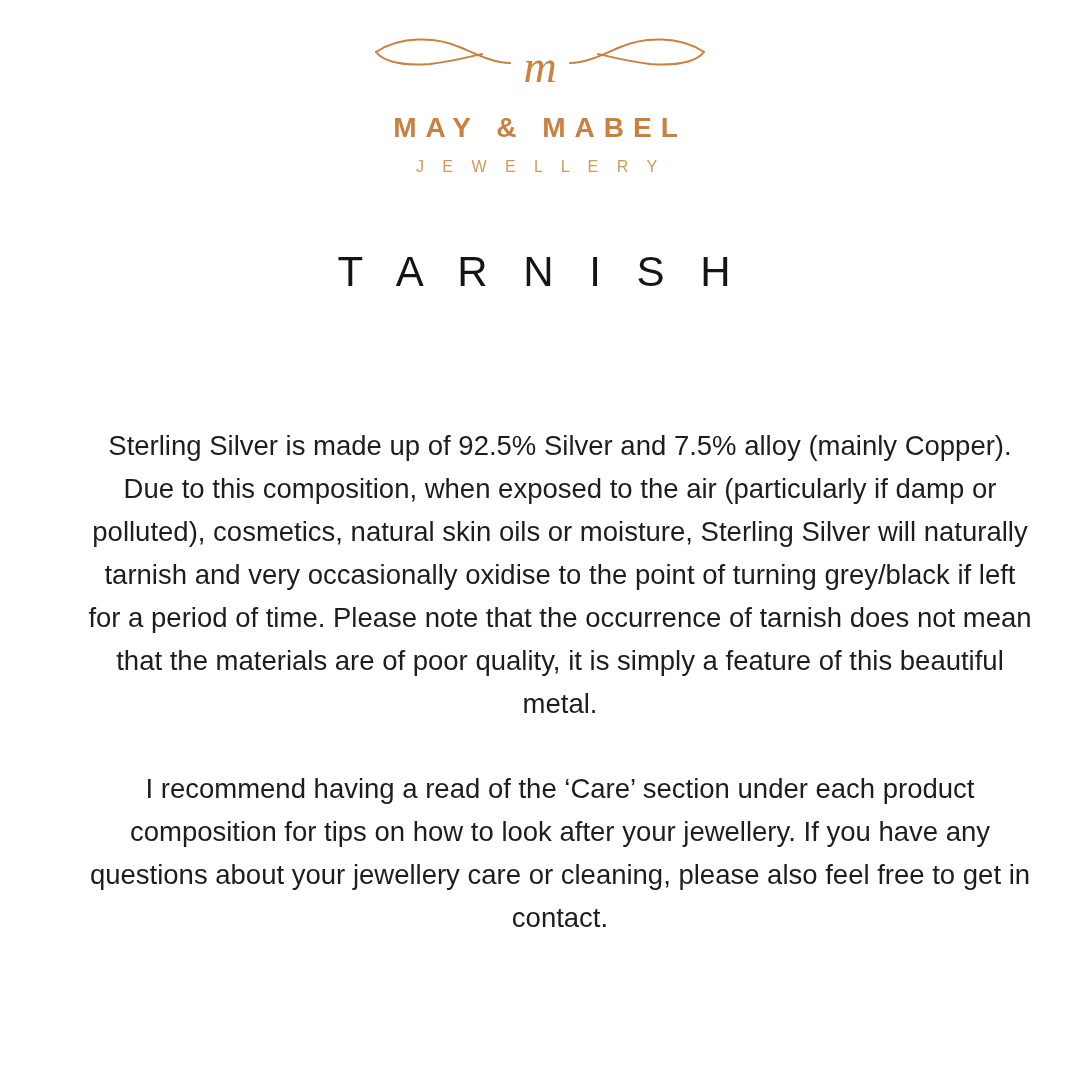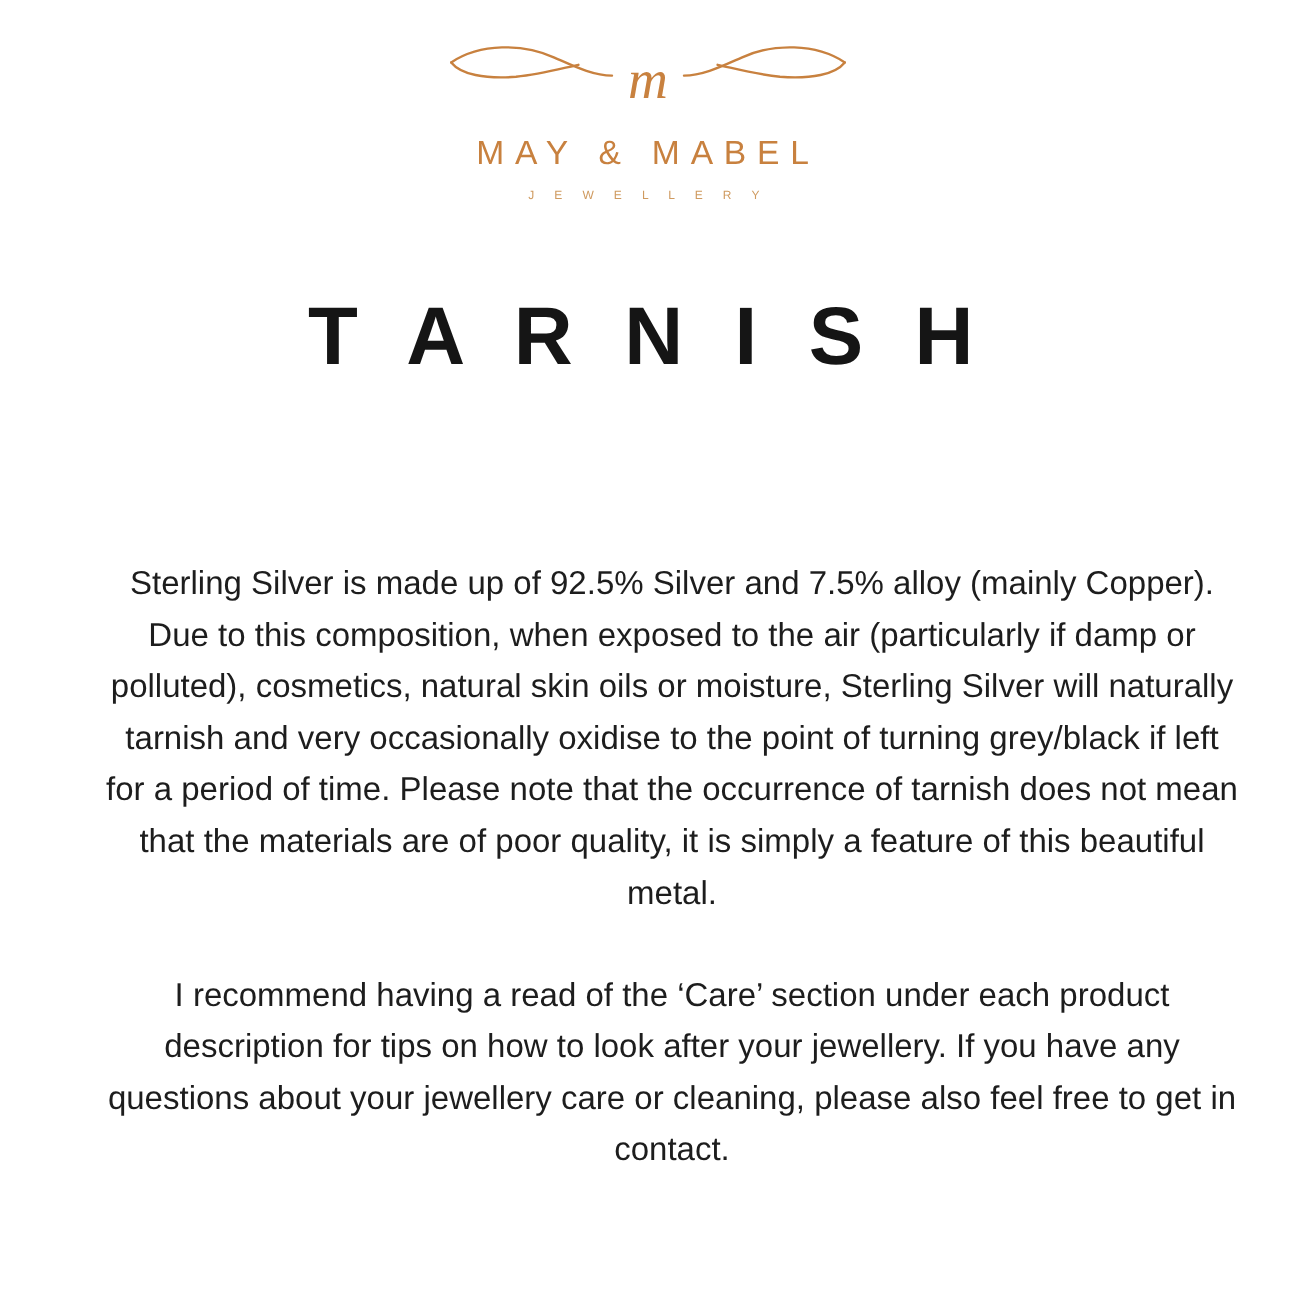--- a/index.html
+++ b/index.html
@@ -34,38 +34,38 @@
   .logo-mark {
     width: 340px;
     height: 72px;
     display: block;
   }
   .logo-name {
     font-size: 28px;
     letter-spacing: 9px;
     color: #c8813f;
     margin-top: 10px;
-    font-weight: 400;
+    font-weight: 700;
     white-space: nowrap;
   }
   .logo-sub {
-    font-size: 10px;
+    font-size: 16px;
     letter-spacing: 7px;
     color: #cf9a5f;
     margin-top: 14px;
     font-weight: 400;
     white-space: nowrap;
   }
 
   
   .title {
     margin-top: 72px;
-    font-size: 68px;
+    font-size: 42px;
     letter-spacing: 12px;
-    font-weight: 700;
+    font-weight: 400;
     color: #151515;
     text-align: left;
   }
 
   
   .body-copy {
     margin-top: 72px;
     width: 950px;
     text-align: center;
     margin-left: 40px;
@@ -96,16 +96,16 @@
       <text x="170" y="52" text-anchor="middle" font-family="'Liberation Serif', serif" font-size="46" fill="#c8813f" font-style="italic">m</text>
     </svg>
     <div class="logo-name">MAY &amp; MABEL</div>
     <div class="logo-sub">J E W E L L E R Y</div>
   </div>
 
   <h1 class="title">T A R N I S H</h1>
 
   <div class="body-copy">
     <p class="para">Sterling Silver is made up of 92.5% Silver and 7.5% alloy (mainly Copper). Due to this composition, when exposed to the air (particularly if damp or polluted), cosmetics, natural skin oils or moisture, Sterling Silver will naturally tarnish and very occasionally oxidise to the point of turning grey/black if left for a period of time. Please note that the occurrence of tarnish does not mean that the materials are of poor quality, it is simply a feature of this beautiful metal.</p>
-    <p class="para">I recommend having a read of the ‘Care’ section under each product description for tips on how to look after your jewellery. If you have any questions about your jewellery care or cleaning, please also feel free to get in contact.</p>
+    <p class="para">I recommend having a read of the ‘Care’ section under each product composition for tips on how to look after your jewellery. If you have any questions about your jewellery care or cleaning, please also feel free to get in contact.</p>
   </div>
 
 </div>
 
 </body></html>

